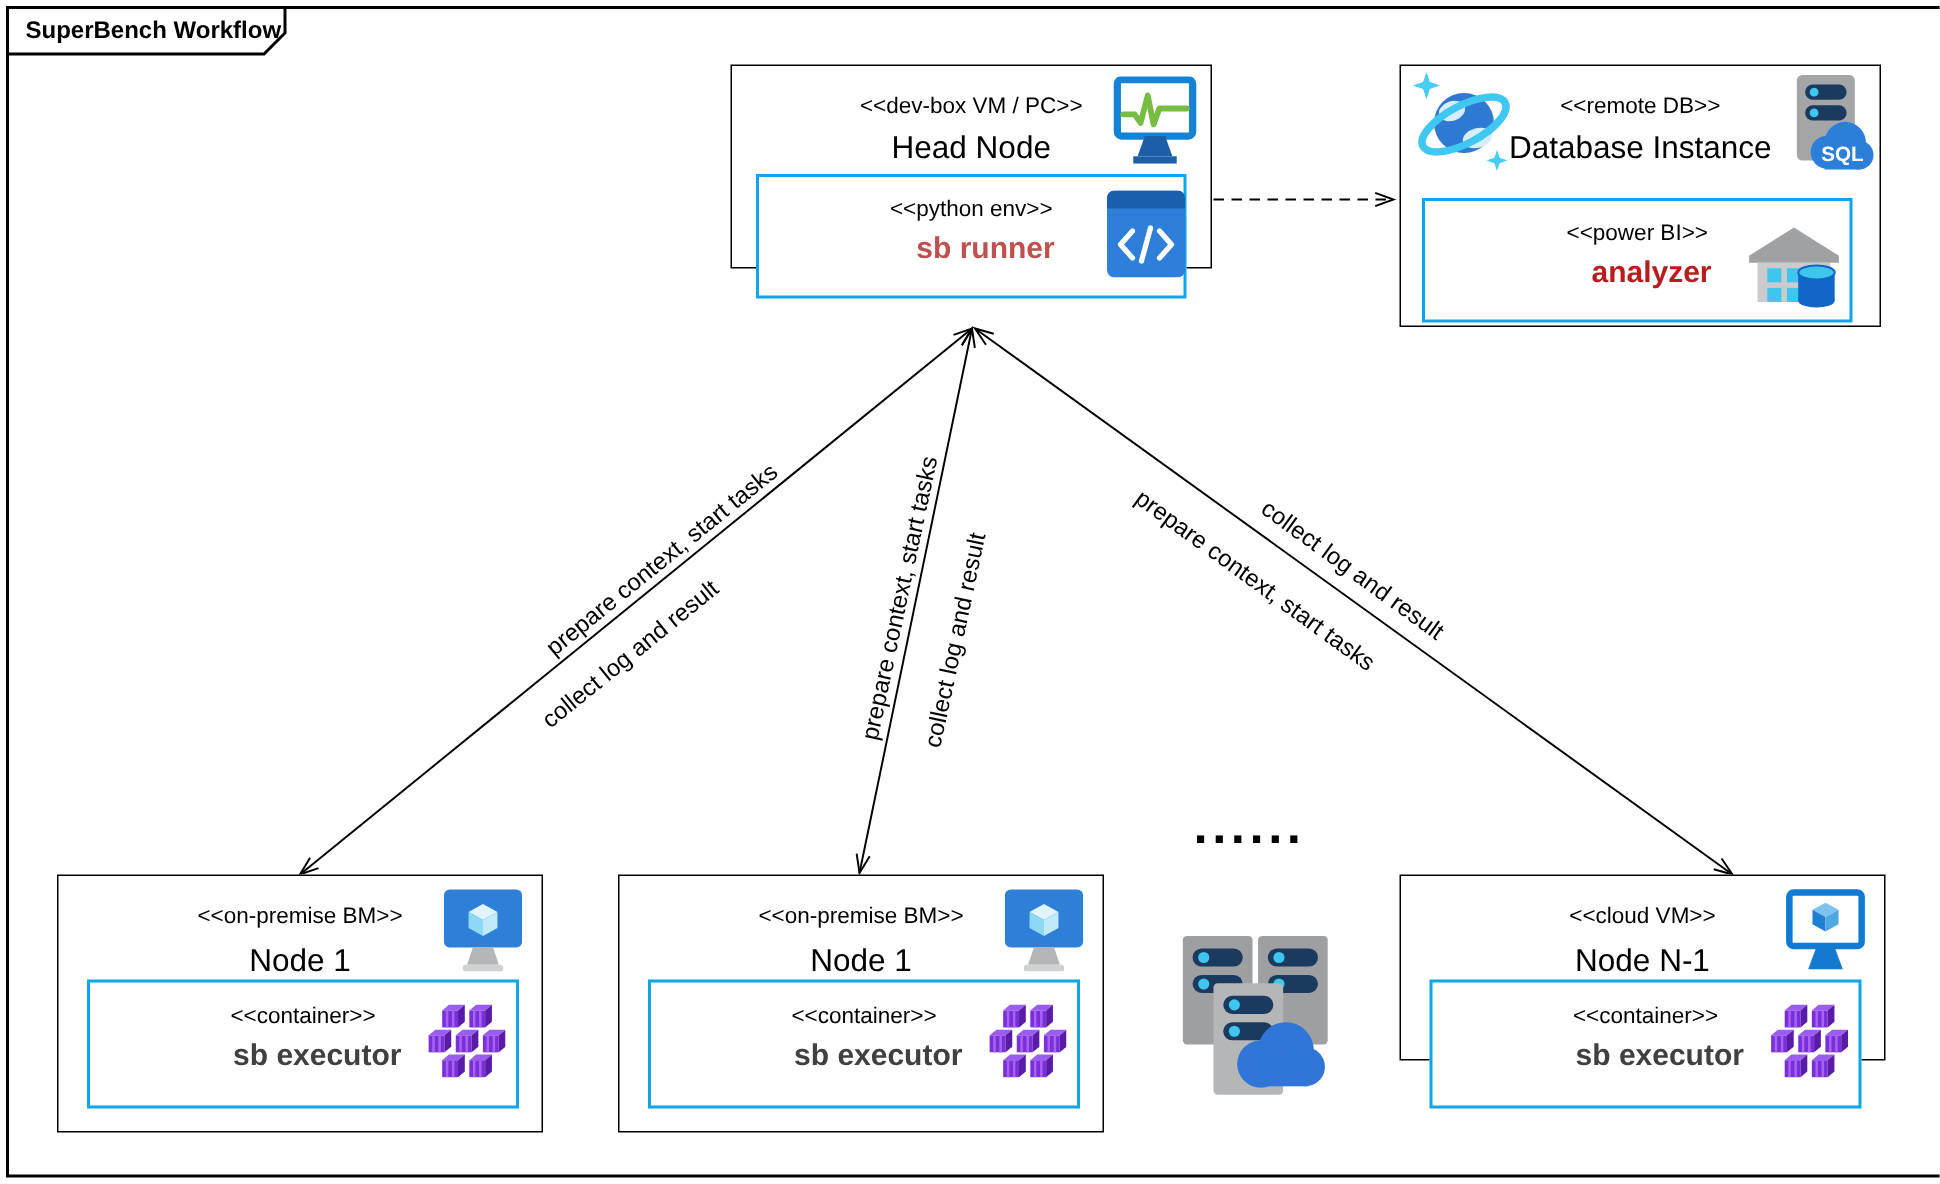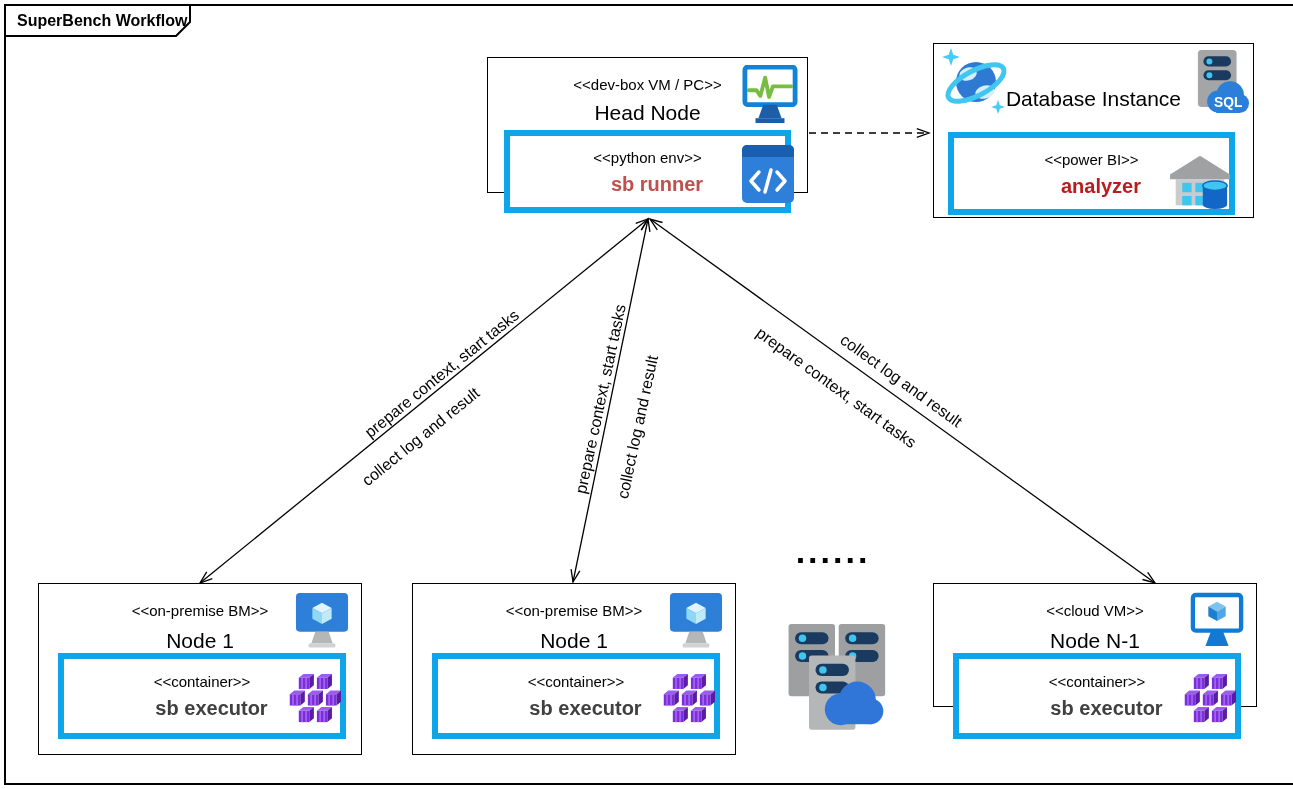--- a/index.html
+++ b/index.html
@@ -10,21 +10,21 @@
   .frame {
     position:absolute; left:4px; top:4px; right:4px; bottom:4px;
     border:2px solid #000;
   }
   svg.overlay { position:absolute; left:0; top:0; width:1293px; height:789px; }
   .title-label {
     position:absolute; left:17px; top:12px; font-size:16px; font-weight:bold;
     white-space:nowrap;
   }
   .box  { position:absolute; background:#fff; border:1.6px solid #000; box-sizing:border-box; }
-  .ibox { position:absolute; background:#fff; border:6px solid #0ea5e9; box-sizing:border-box; }
+  .ibox { position:absolute; background:#fff; border:2px solid #0ea5e9; box-sizing:border-box; }
   .stereo { position:absolute; left:0; right:0; text-align:center; font-size:15px; white-space:nowrap; }
   .bname  { position:absolute; left:0; right:0; text-align:center; font-size:21px; white-space:nowrap; }
   .iname  { position:absolute; left:0; right:0; text-align:center; font-size:20px; font-weight:bold; white-space:nowrap;margin-left:19px; }
   .runner-name   { color:#c0504d; }
   .analyzer-name { color:#b91c1c; }
   .executor-name { color:#404040; }
   .icon { position:absolute; }
   .edge-label {
     position:absolute; font-size:16px; white-space:nowrap;
     transform-origin:center center;
@@ -65,21 +65,21 @@
     </g>
 
     <g stroke="#000" stroke-width="1.3" fill="none">
       <line x1="809" y1="133" x2="929" y2="133" stroke-dasharray="7,5"></line>
       <polyline points="916.8,128.6 929,133 916.8,137.4"></polyline>
     </g>
   </svg>
 
   <div class="title-label">SuperBench Workflow</div>
 
-  <div class="box" style="left:487px; top:57px; width:321px; height:136px;">
+  <div class="box" style="left:487px; top:43px; width:321px; height:136px;">
     <div class="stereo" style="top:18px;">&lt;&lt;dev-box VM / PC&gt;&gt;</div>
     <div class="bname" style="top:43px;">Head Node</div>
 
     <svg class="icon" style="left:254px; top:7px;" width="56" height="62" viewBox="0 0 58 64">
       <rect x="3" y="2" width="52" height="39" rx="3" fill="#fff" stroke="#1583d5" stroke-width="5"></rect>
       <polyline points="7,26 15,26 19,32 24,13 28,33 32,22 51,22" fill="none" stroke="#77bc43" stroke-width="4" stroke-linejoin="round" stroke-linecap="round"></polyline>
       <polygon points="22,41 36,41 41,55 17,55" fill="#1c5ea8"></polygon>
       <rect x="14" y="55" width="30" height="5" fill="#1c5ea8"></rect>
     </svg>
 
@@ -90,20 +90,21 @@
         <rect width="52" height="58" rx="5" fill="#2d7fd9"></rect>
         <path d="M0,12 v-7 a5,5 0 0 1 5,-5 h42 a5,5 0 0 1 5,5 v7 z" fill="#1a5fae"></path>
         <polyline points="17,27 9,36 17,45" stroke="#fff" stroke-width="3.5" fill="none" stroke-linecap="round" stroke-linejoin="round"></polyline>
         <polyline points="35,27 43,36 35,45" stroke="#fff" stroke-width="3.5" fill="none" stroke-linecap="round" stroke-linejoin="round"></polyline>
         <line x1="29" y1="25" x2="23" y2="47" stroke="#fff" stroke-width="3.5" stroke-linecap="round"></line>
       </svg>
     </div>
   </div>
 
   <div class="box" style="left:933px; top:43px; width:321px; height:175px;">
+    <div class="stereo" style="top:18px;">&lt;&lt;remote DB&gt;&gt;</div>
     <div class="bname" style="top:43px;">Database Instance</div>
 
     <svg class="icon" style="left:5px; top:4px;" width="72" height="70" viewBox="0 0 70 70">
       <circle cx="36" cy="34" r="20" fill="#2e7ad2"></circle>
       <ellipse cx="28" cy="26" rx="9" ry="6.5" fill="#d6edfb" transform="rotate(-20 28 26)"></ellipse>
       <ellipse cx="45" cy="44" rx="10" ry="6.5" fill="#d6edfb" transform="rotate(-15 45 44)"></ellipse>
       <ellipse cx="36" cy="35" rx="31" ry="12.5" fill="none" stroke="#3fc6f1" stroke-width="5" transform="rotate(-28 36 35)"></ellipse>
       <path d="M11,0 L13.3,6.7 L20,9 L13.3,11.3 L11,18 L8.7,11.3 L2,9 L8.7,6.7 Z" fill="#47cdf5"></path>
       <path d="M58,52 L59.8,57.2 L65,59 L59.8,60.8 L58,66 L56.2,60.8 L51,59 L56.2,57.2 Z" fill="#47cdf5"></path>
     </svg>

